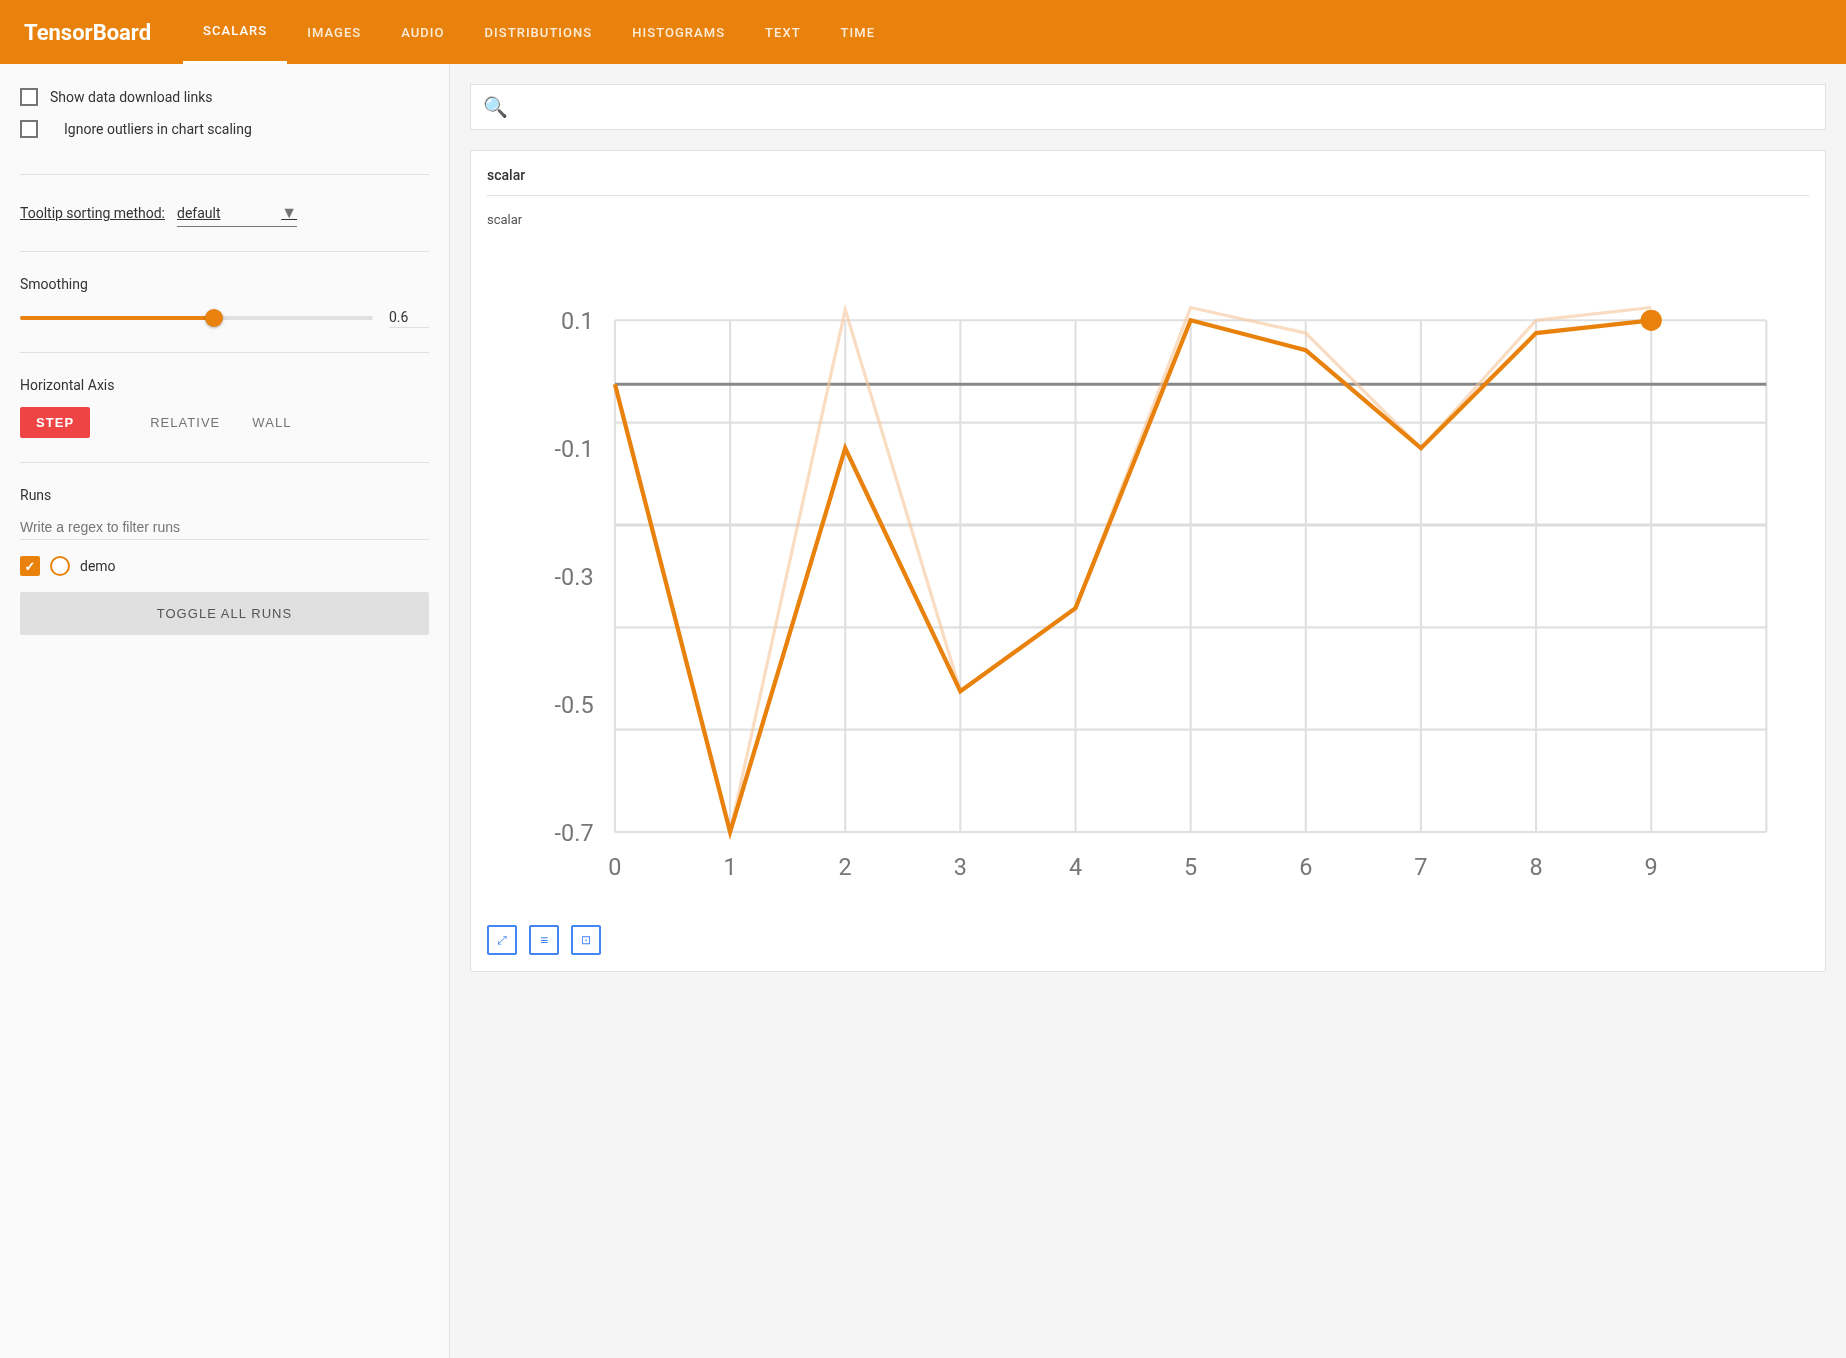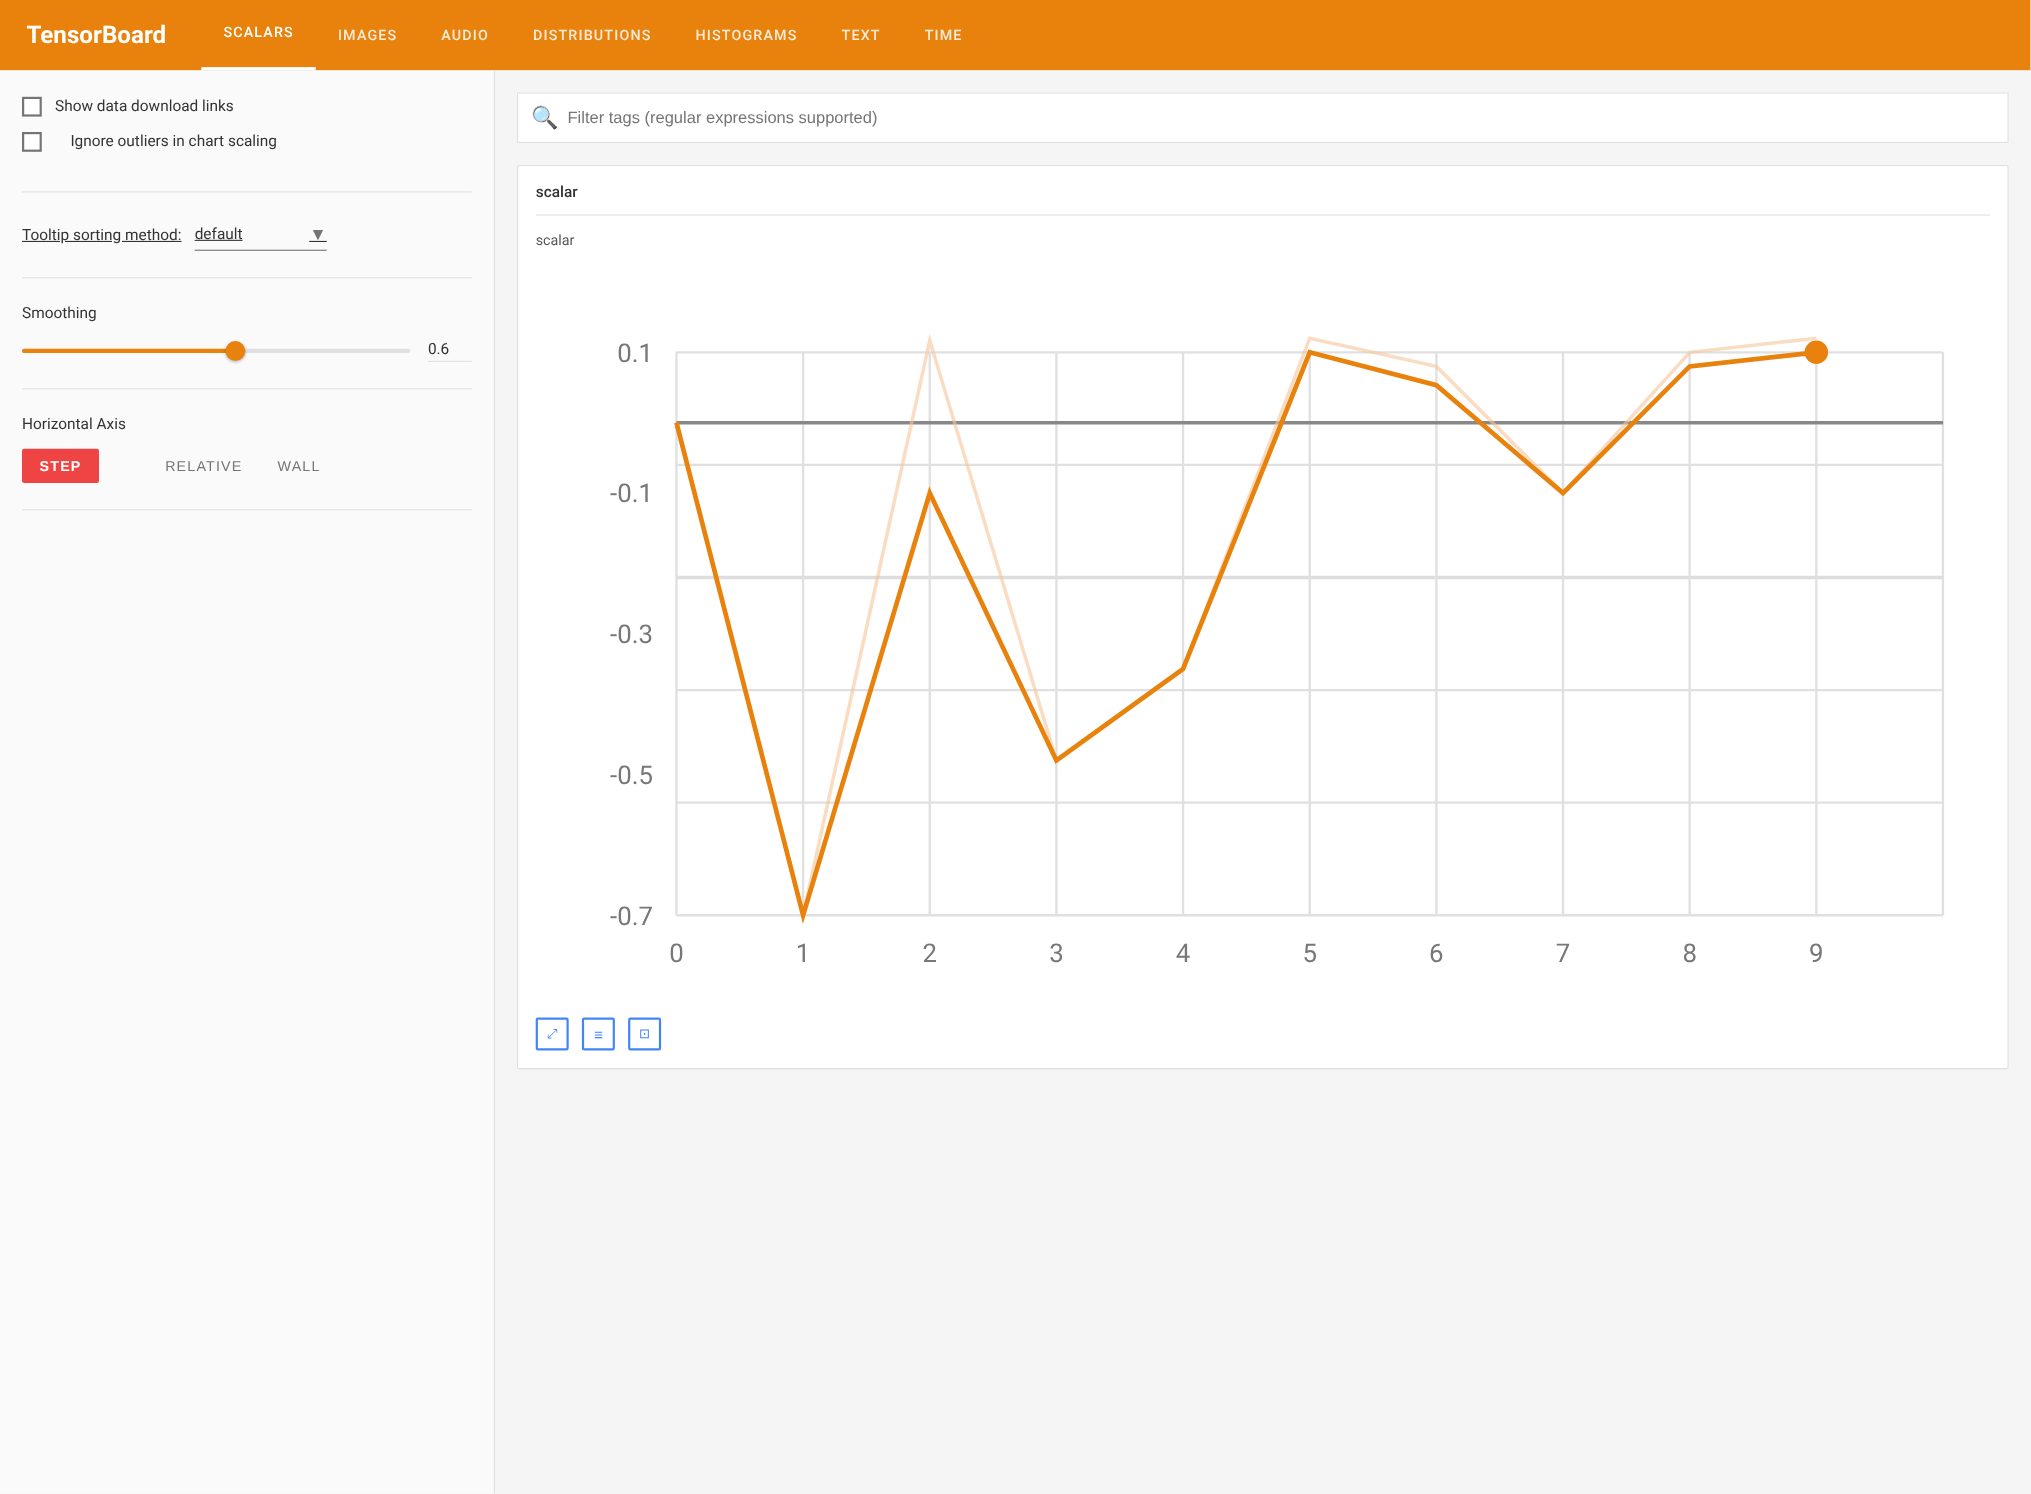--- a/index.html
+++ b/index.html
@@ -64,28 +64,39 @@
 
     <div style="margin-bottom:24px; padding-bottom:24px; border-bottom:1px solid #e0e0e0;">
       <div style="font-size:14px; color:#333; margin-bottom:14px;">Horizontal Axis</div>
       <div style="display:flex; gap:0; align-items:center;">
         <button style="padding:8px 16px; font-size:13px; font-weight:700; letter-spacing:0.08em; border:none; background:#ef4444; color:white; cursor:pointer; border-radius:2px;">STEP</button>
         <button style="padding:8px 16px; font-size:13px; font-weight:500; letter-spacing:0.08em; border:none; background:transparent; color:#757575; cursor:pointer; border-radius:2px;margin-left:44px;">RELATIVE</button>
         <button style="padding:8px 16px; font-size:13px; font-weight:500; letter-spacing:0.08em; border:none; background:transparent; color:#757575; cursor:pointer; border-radius:2px;">WALL</button>
       </div>
     </div>
 
+    <div>
+      <div style="font-size:14px; color:#333; margin-bottom:12px;">Runs</div>
+      <input style="width: 100%; border-top: none; border-right: none; border-left: none; border-image: initial; border-bottom: 1px solid rgb(224, 224, 224); background: transparent; padding: 4px 0px; font-size: 14px; color: rgb(51, 51, 51); outline: none; margin-bottom: 16px;" placeholder="Write a regex to filter runs">
+      <div style="display:flex; align-items:center; gap:10px; margin-bottom:16px;">
+        <div style="width:20px; height:20px; background:#E8820C; border:2px solid #E8820C; border-radius:2px; display:flex; align-items:center; justify-content:center; cursor:pointer; flex-shrink:0;">
+          <span style="color:white; font-size:13px; font-weight:bold;">✓</span>
+        </div>
+        <div style="width:20px; height:20px; border-radius:50%; border:2px solid #E8820C; background:white; cursor:pointer; flex-shrink:0;"></div>
+        <span style="font-size:14px; color:#333;">demo</span>
+      </div>
+      <button style="width:100%; padding:14px; background:#e0e0e0; border:none; font-size:13px; font-weight:500; letter-spacing:0.08em; color:#555; cursor:pointer; border-radius:2px;">TOGGLE ALL RUNS</button>
+    </div>
 
   </aside>
 
   <main style="flex:1; padding:20px; overflow-y:auto; background:#f5f5f5;">
 
     <div style="display:flex; align-items:center; gap:8px; border-bottom:2px solid #e0e0e0; padding-bottom:10px; margin-bottom:20px; background:white; padding:10px 12px; border:1px solid #e0e0e0;">
       <span style="color:#757575; font-size:20px;">🔍</span>
-      <input style="flex: 1 1 0%; border: none; background: transparent; font-size: 15px; color: rgb(51, 51, 51); outline: none;" placeholder="Filter tags (regular expressions supported)">
     </div>
 
     <div style="background:white; border:1px solid #e0e0e0; border-radius:2px; padding:16px;">
       <div style="font-size:14px; font-weight:500; color:#333; margin-bottom:16px; padding-bottom:12px; border-bottom:1px solid #e0e0e0;">scalar</div>
       <div style="font-size:13px; color:#555; margin-bottom:8px;">scalar</div>
 
       <div>
         <svg width="100%" viewBox="0 0 620 320" style="display:block;">
 
           <line x1="60" y1="40" x2="600" y2="40" stroke="#e0e0e0" stroke-width="1"></line>

